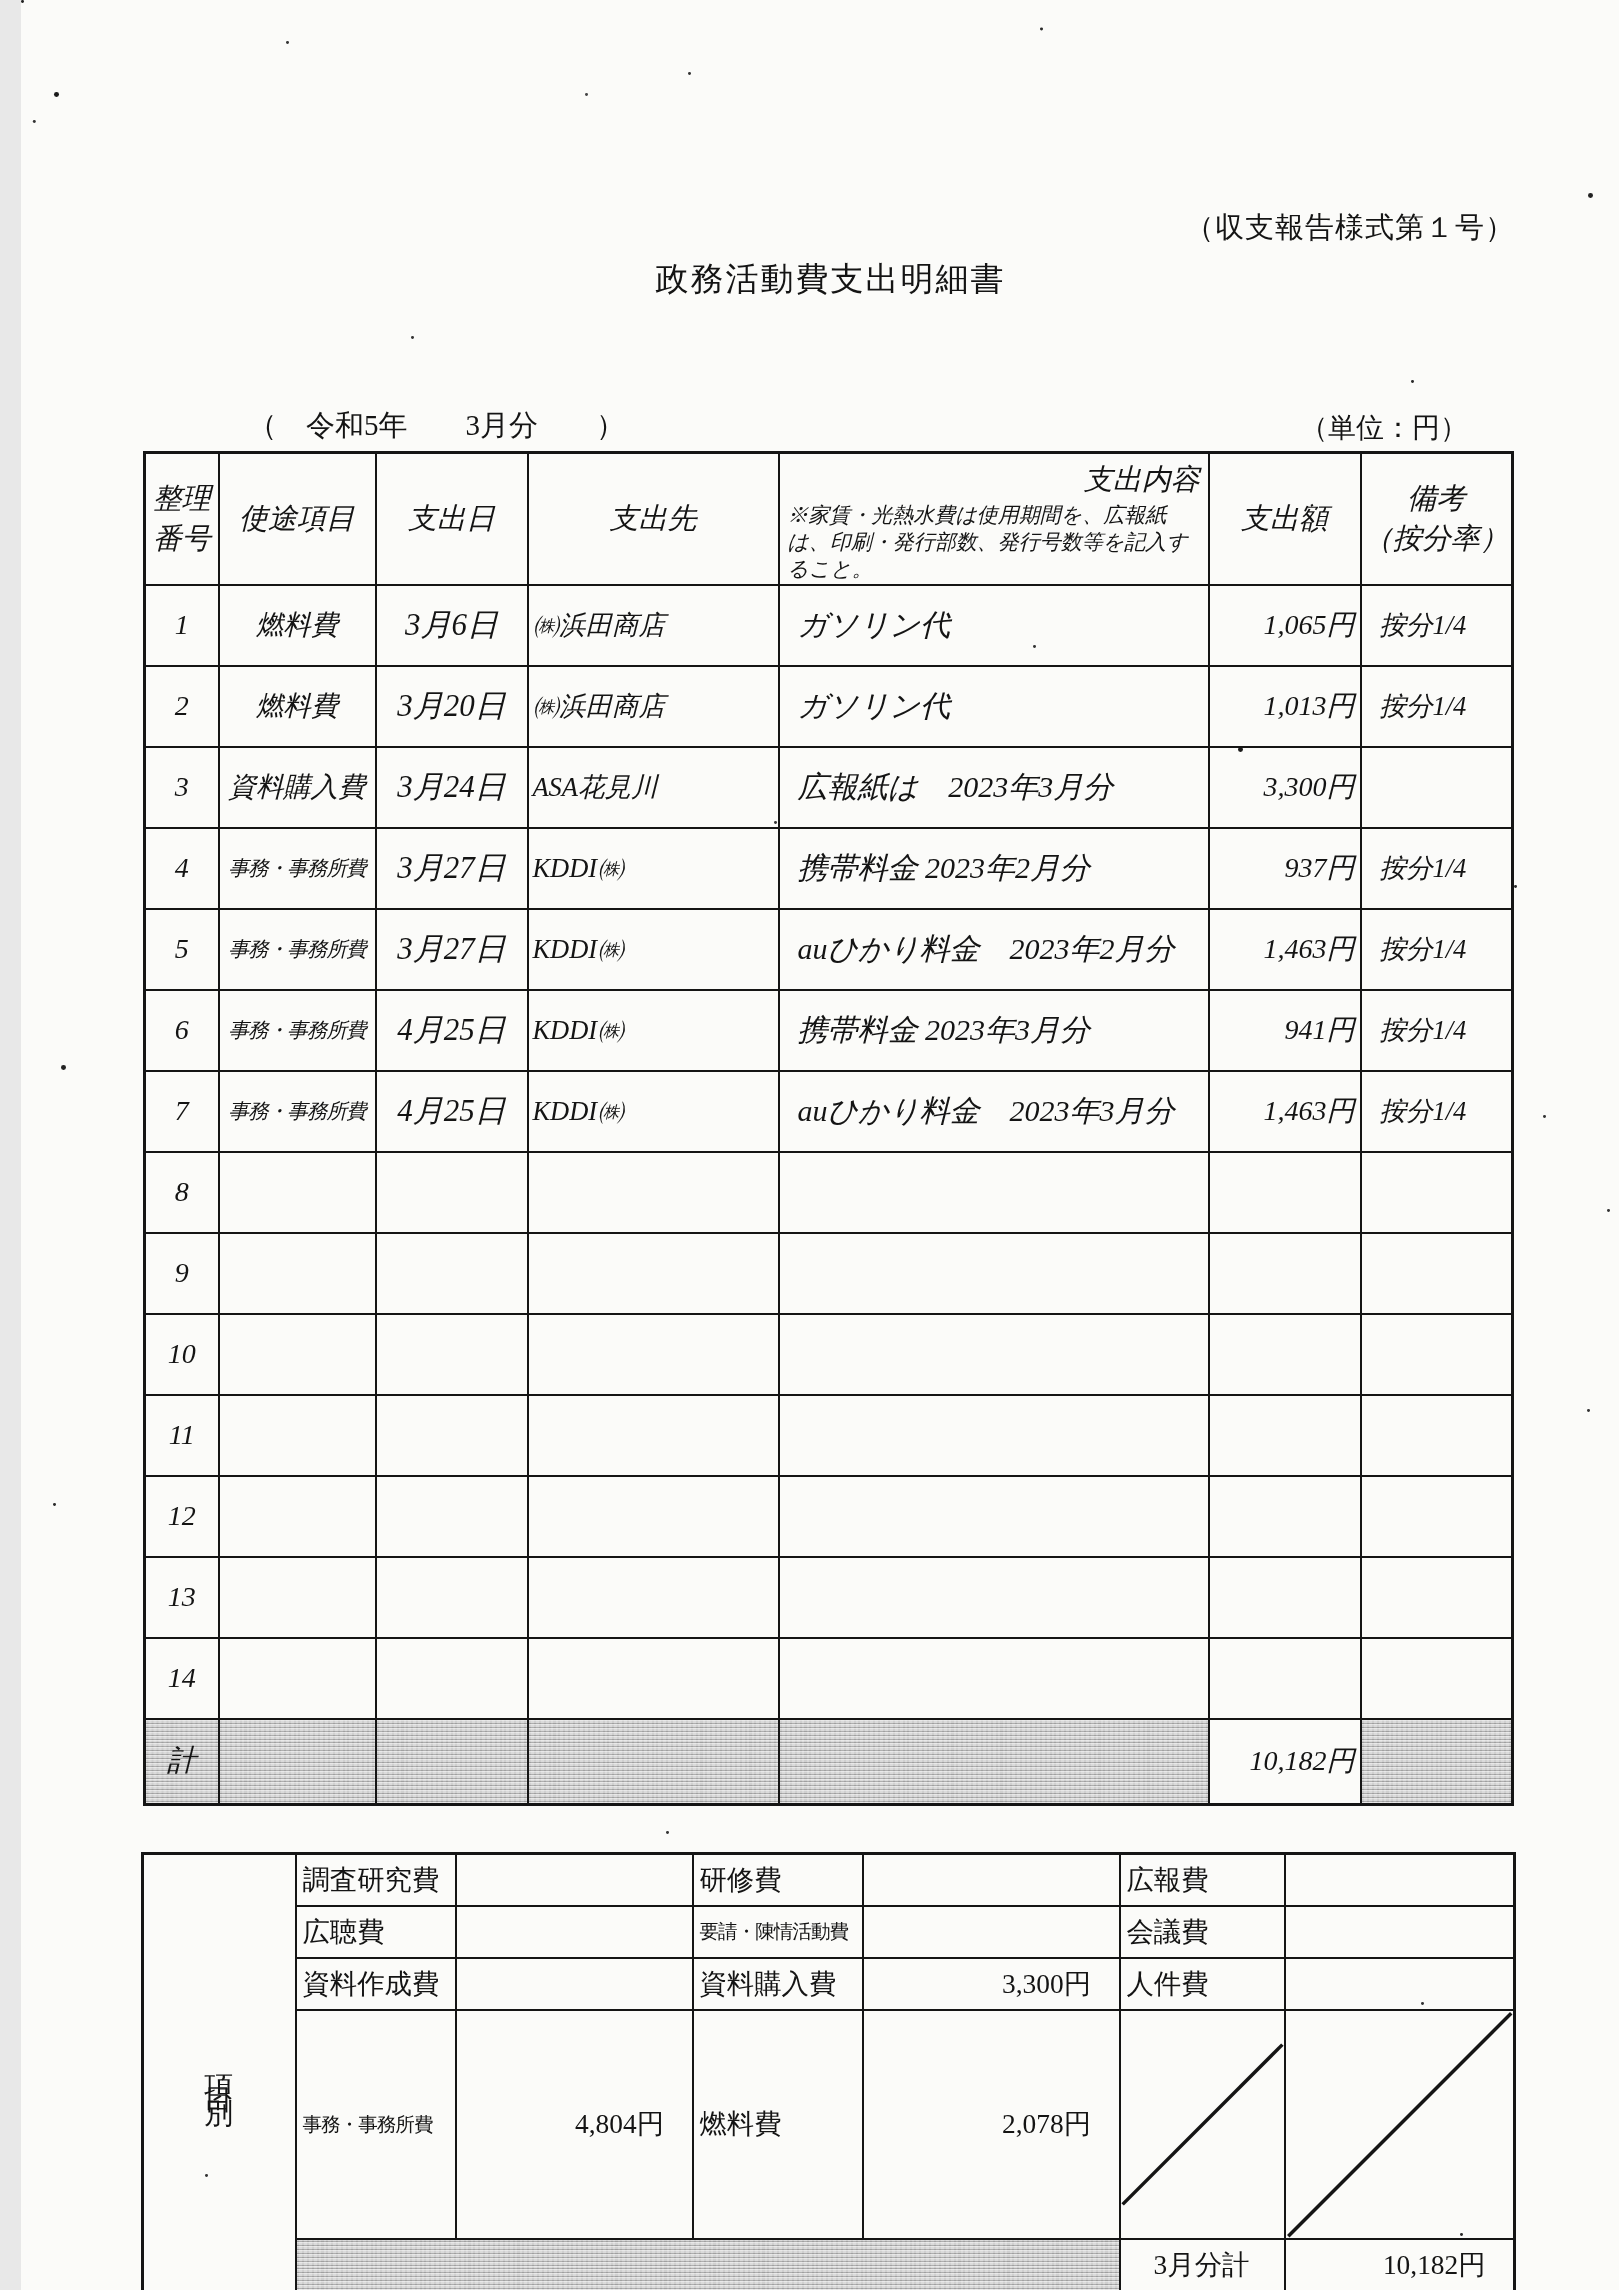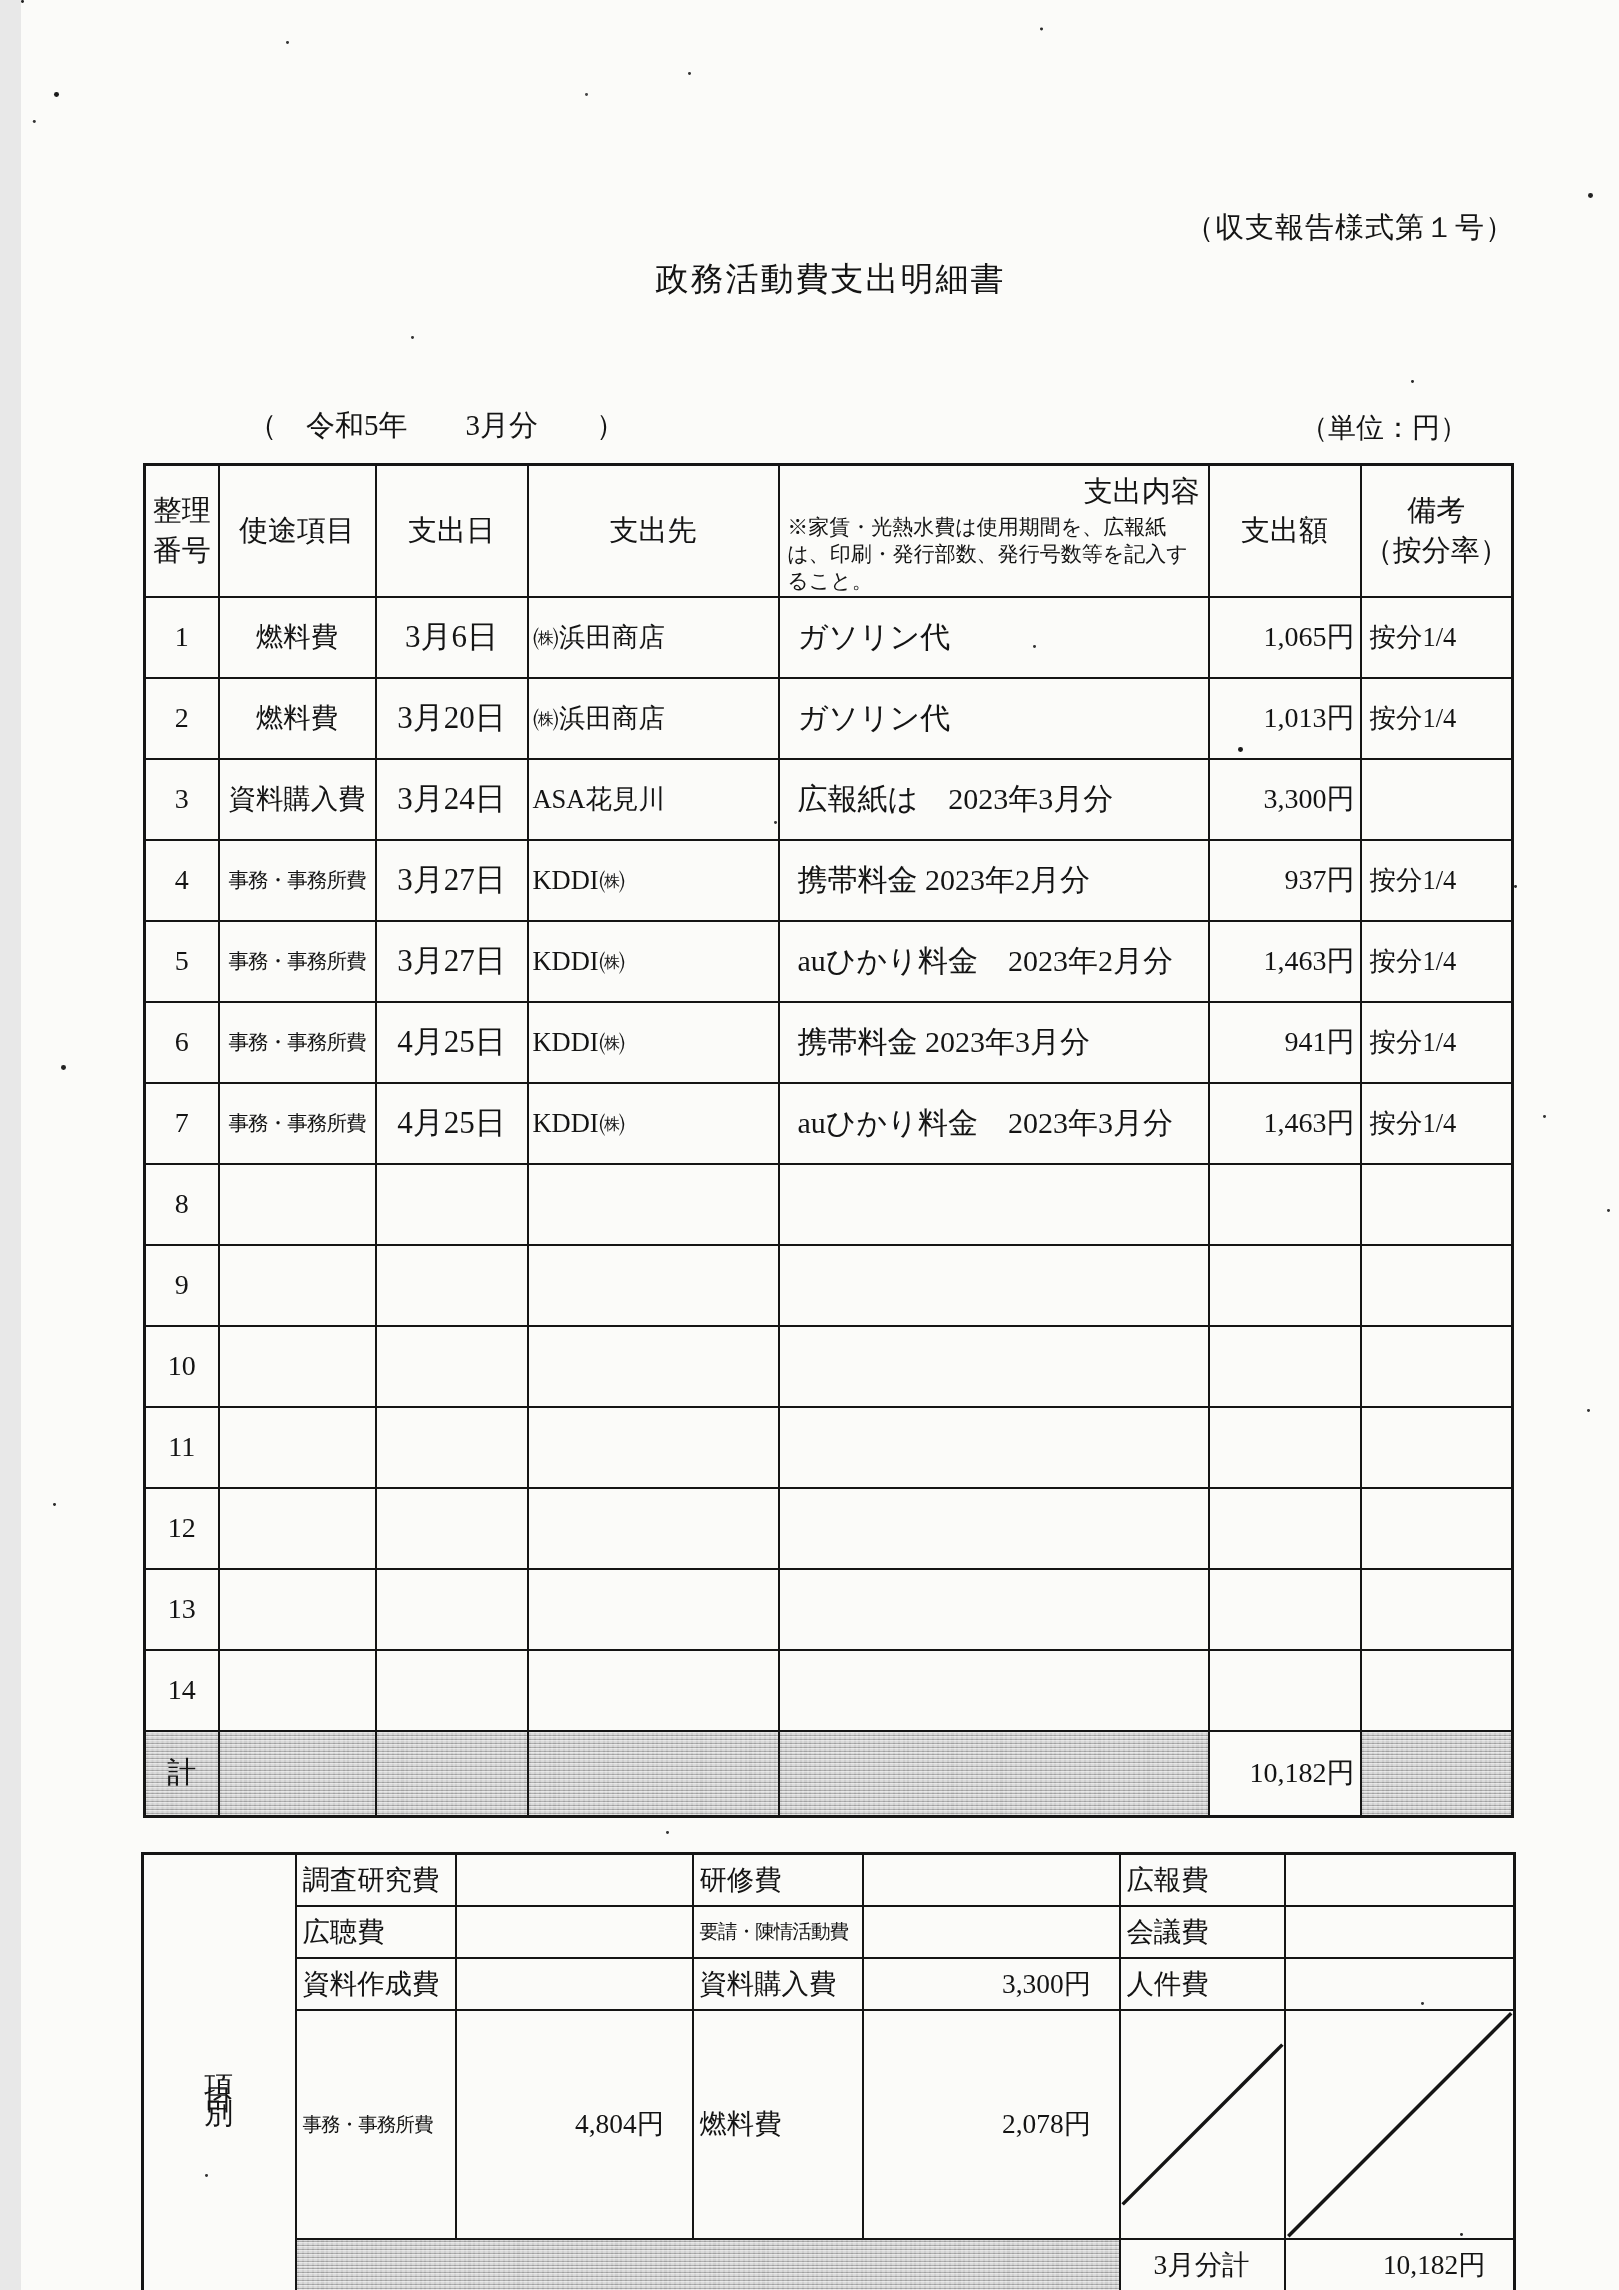--- a/index.html
+++ b/index.html
@@ -29,35 +29,35 @@
   td,th{border:2px solid #151515;border-top-width:2.9px;border-bottom-width:2.9px;
         font-weight:normal;vertical-align:middle;overflow:hidden;}
   .shaded{
     background-color:#c9c9c9;
     background-image:
       repeating-linear-gradient(0deg, rgba(255,255,255,.55) 0 1px, rgba(0,0,0,.16) 1px 2px, rgba(255,255,255,.25) 2px 3.9px),
       repeating-linear-gradient(90deg, rgba(0,0,0,.05) 0 2px, rgba(255,255,255,.10) 2px 4.9px);
   }
 
   
-  .expense-table{position:absolute;left:122px;top:463px;width:1368px;border:3.9px solid #151515;}
+  .expense-table{position:absolute;left:122px;top:451px;width:1368px;border:3.9px solid #151515;font-style:italic;}
   .expense-table thead tr{height:132px;}
   .expense-table tbody tr{height:81px;}
   .expense-table th{font-size:29px;text-align:center;}
   .hdr-desc{vertical-align:top;padding:3.9px 7.8px 0 7.8px;}
   .hdr-desc .desc-title{text-align:right;font-size:29px;margin:2px 0 0 0;}
   .hdr-desc .desc-note{text-align:left;font-size:21px;line-height:1.3;margin-top:2px;}
   .c-no{text-align:center;font-size:28px;}
   .c-category{text-align:center;font-size:27.4px;}
   .c-category.sm{font-size:20.6px;letter-spacing:-1px;}
   .c-date{text-align:center;font-size:31px;}
   .c-payee{text-align:left;padding-left:3.9px;font-size:26.5px;}
   .c-description{text-align:left;padding-left:18px;font-size:30px;}
   .c-amount{text-align:right;padding-right:4.9px;font-size:28px;}
-  .c-remarks{text-align:left;padding-left:8px;font-size:26.5px;}
+  .c-remarks{text-align:left;padding-left:18px;font-size:26.5px;}
   .total-row td{height:81px;}
   .total-label{text-align:center;font-size:29px;}
 
   
   .summary-table{position:absolute;left:120px;top:1852px;width:1371px;border:3.9px solid #151515;}
   .summary-table tr{height:52px;}
   .side-label{text-align:center;}
   .vtext{writing-mode:vertical-rl;text-orientation:upright;font-size:29px;letter-spacing:11.8px;display:inline-block;}
   .s-label{text-align:left;padding-left:5.9px;font-size:27.4px;}
   .s-label.sm{font-size:19.6px;letter-spacing:-1px;}

